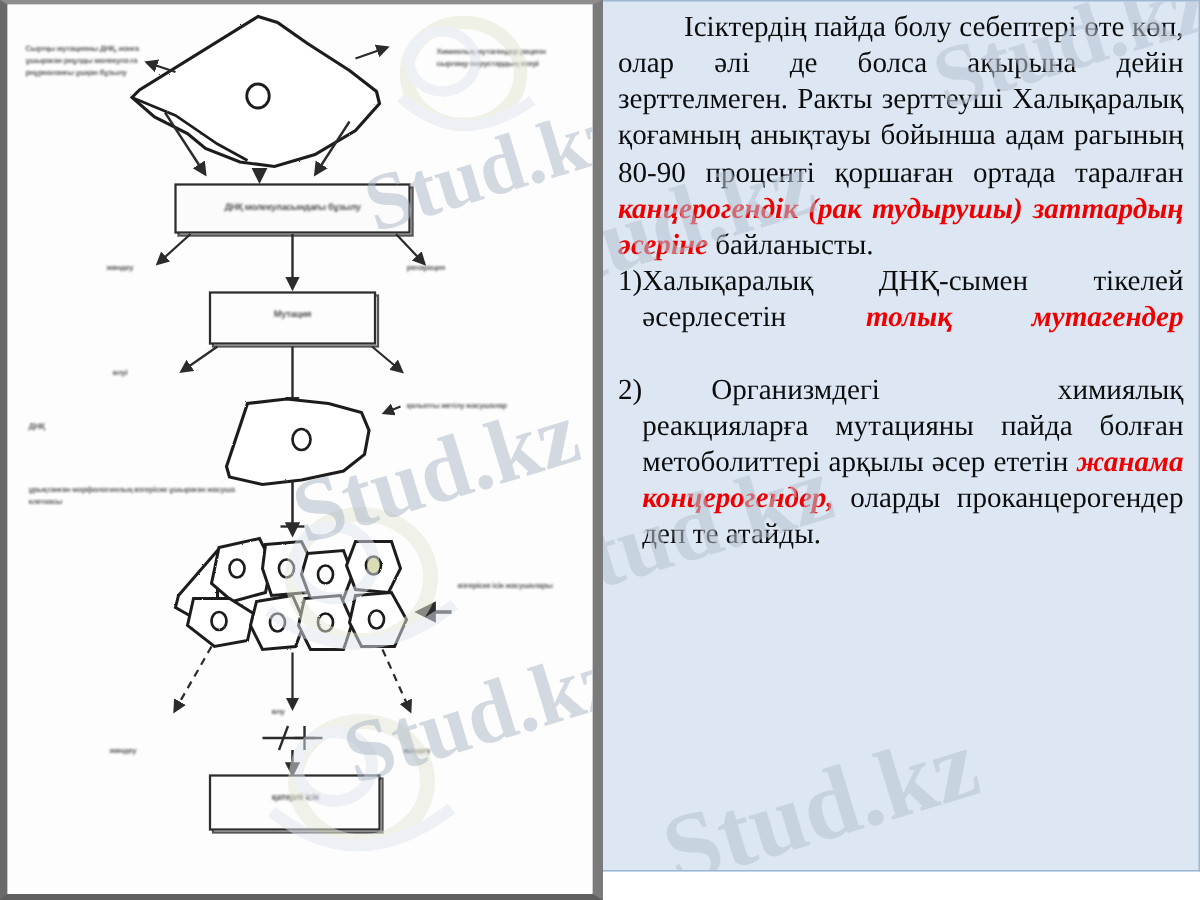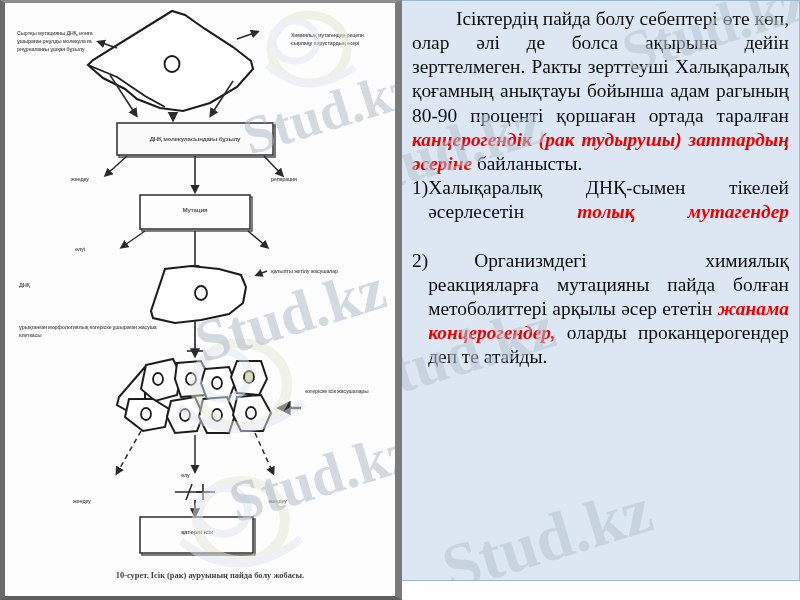--- a/index.html
+++ b/index.html
@@ -226,21 +226,20 @@
       <div class="dlabel tiny" style="left:300px;top:384px;width:84px;">өзгеріске ісік жасушалары</div>
 
       <div class="dlabel tiny" style="left:68px;top:494px;">жөндеу</div>
 
       <div class="dlabel tiny" style="left:264px;top:494px;">жөндеу</div>
 
       <div class="dlabel tiny" style="left:176px;top:468px;">өлу</div>
 
       <div class="dlabel box" style="left:146px;top:524px;width:92px;text-align:center;">қатерлі ісік</div>
 
-      <div class="dcaption">10-сурет. Ісік (рак) ауруының пайда болу жобасы.</div>
 
       <svg class="wm-logo" style="left:232px;top:2px;" width="150" height="120">
         <ellipse cx="72" cy="44" rx="38" ry="34" fill="none" stroke="#e3e6d2" stroke-width="9"></ellipse>
         <ellipse cx="58" cy="36" rx="22" ry="20" fill="none" stroke="#dfe6ef" stroke-width="7"></ellipse>
         <path d="M30,60 Q70,96 118,62" fill="none" stroke="#dfe6ef" stroke-width="7"></path>
       </svg>
       <svg class="wm-logo" style="left:150px;top:326px;" width="170" height="140">
         <ellipse cx="86" cy="56" rx="46" ry="42" fill="none" stroke="#e5e7d4" stroke-width="10"></ellipse>
         <ellipse cx="68" cy="46" rx="26" ry="24" fill="none" stroke="#dfe6ef" stroke-width="8"></ellipse>
         <path d="M24,78 Q84,124 148,74" fill="none" stroke="#dfe6ef" stroke-width="8"></path>

